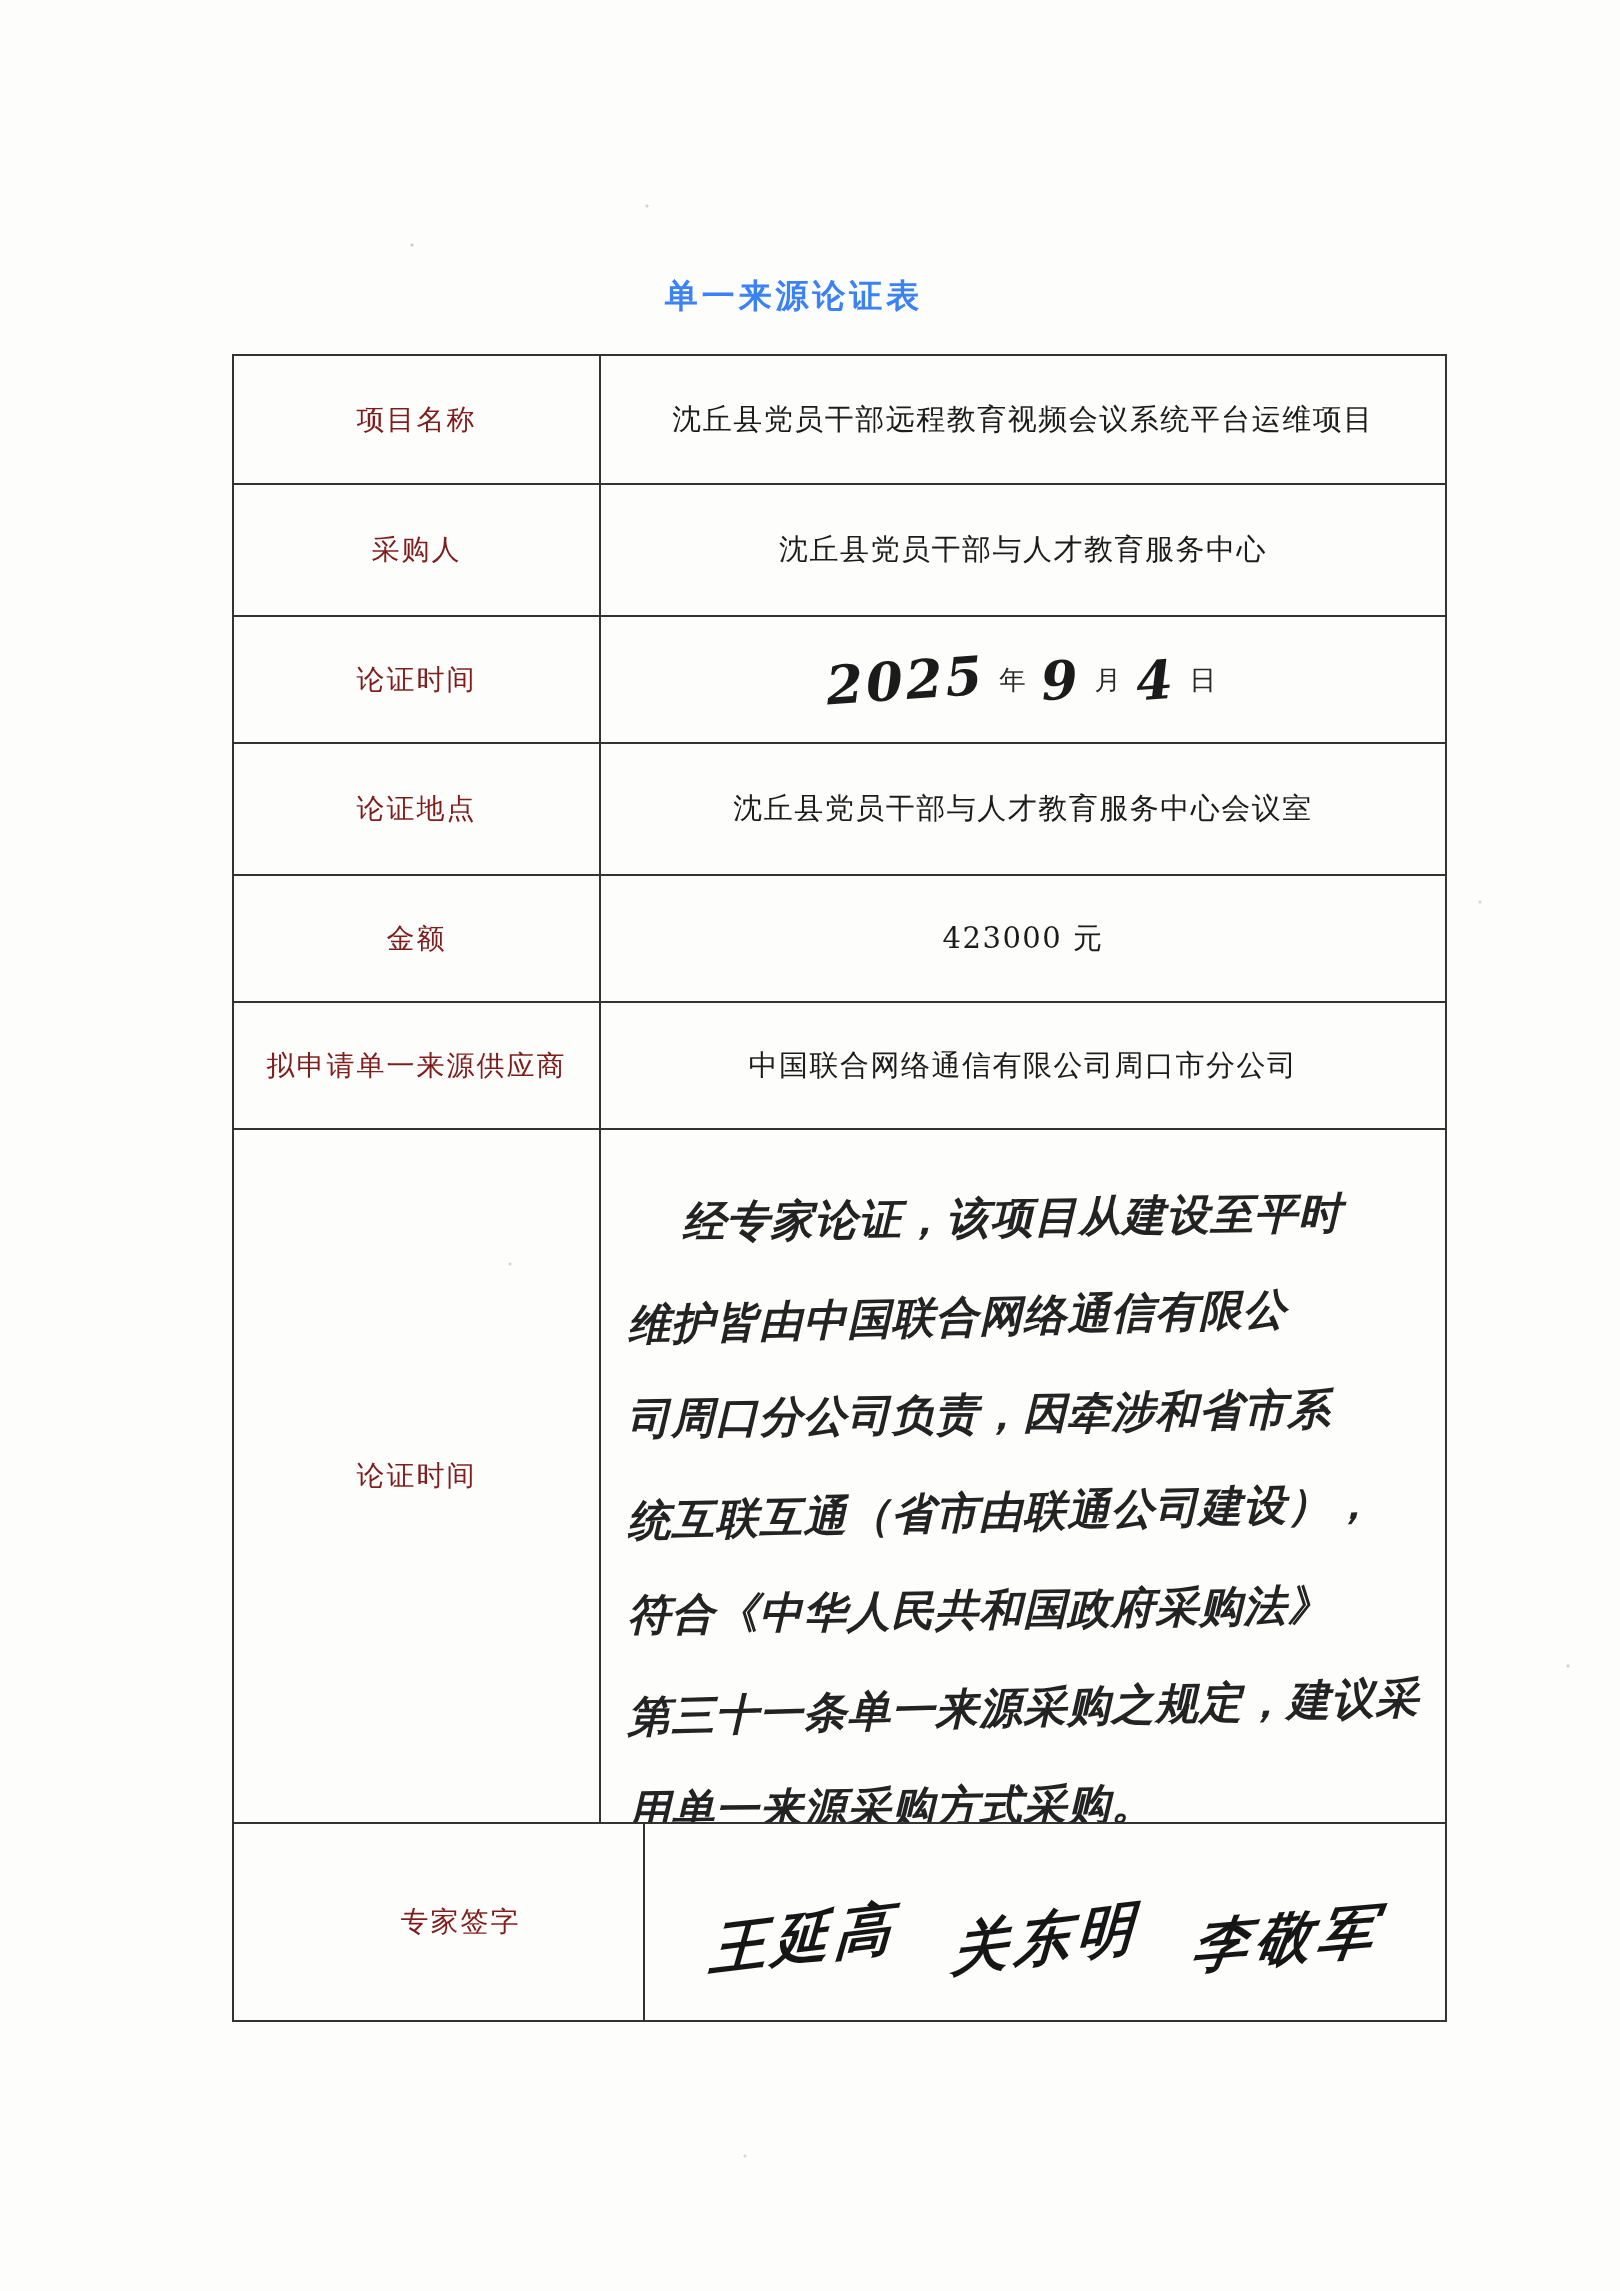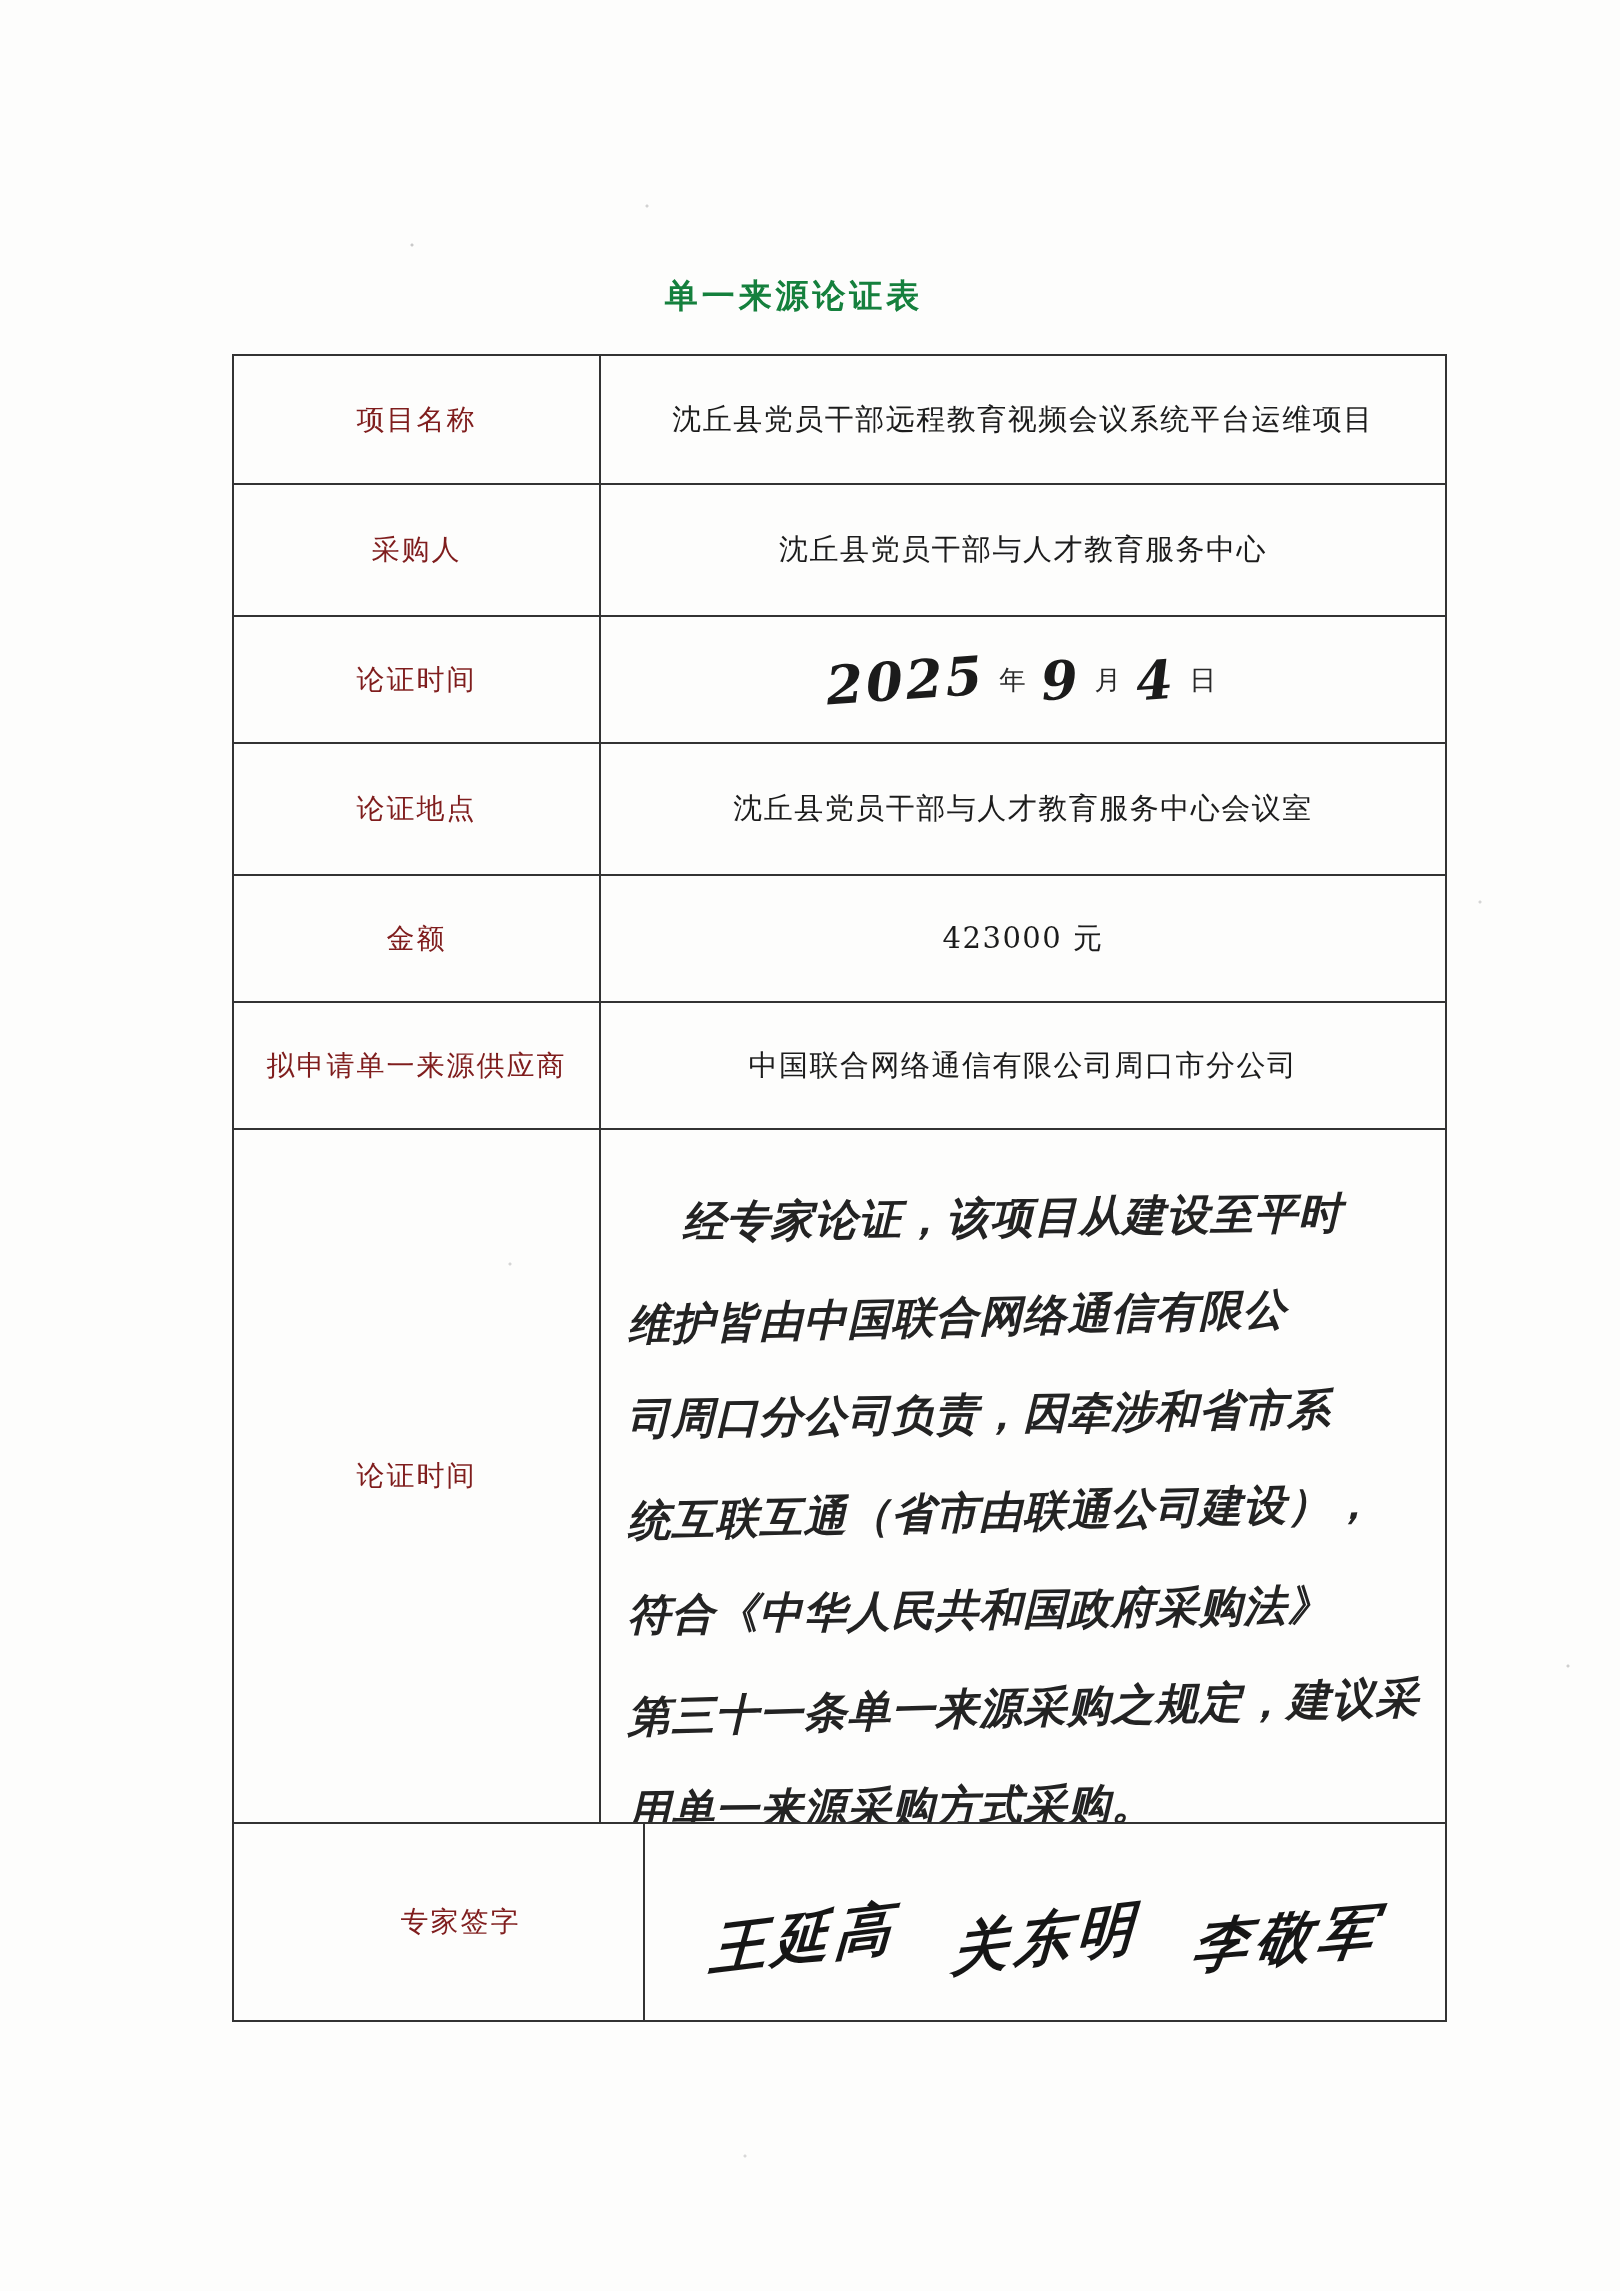--- a/index.html
+++ b/index.html
@@ -31,21 +31,21 @@
   .doc-title {
     position: absolute;
     top: 274px;
     left: 0;
     width: 1588px;
     text-align: center;
     margin: 0;
     font-size: 33px;
     font-weight: 600;
     letter-spacing: 3.9px;
-    color: #15803d;
+    color: #3b82f6;
   }
   .form-table {
     position: absolute;
     left: 232px;
     top: 354px;
     width: 1215px;
     border: 2px solid #333;
     box-sizing: border-box;
   }
   .row {

